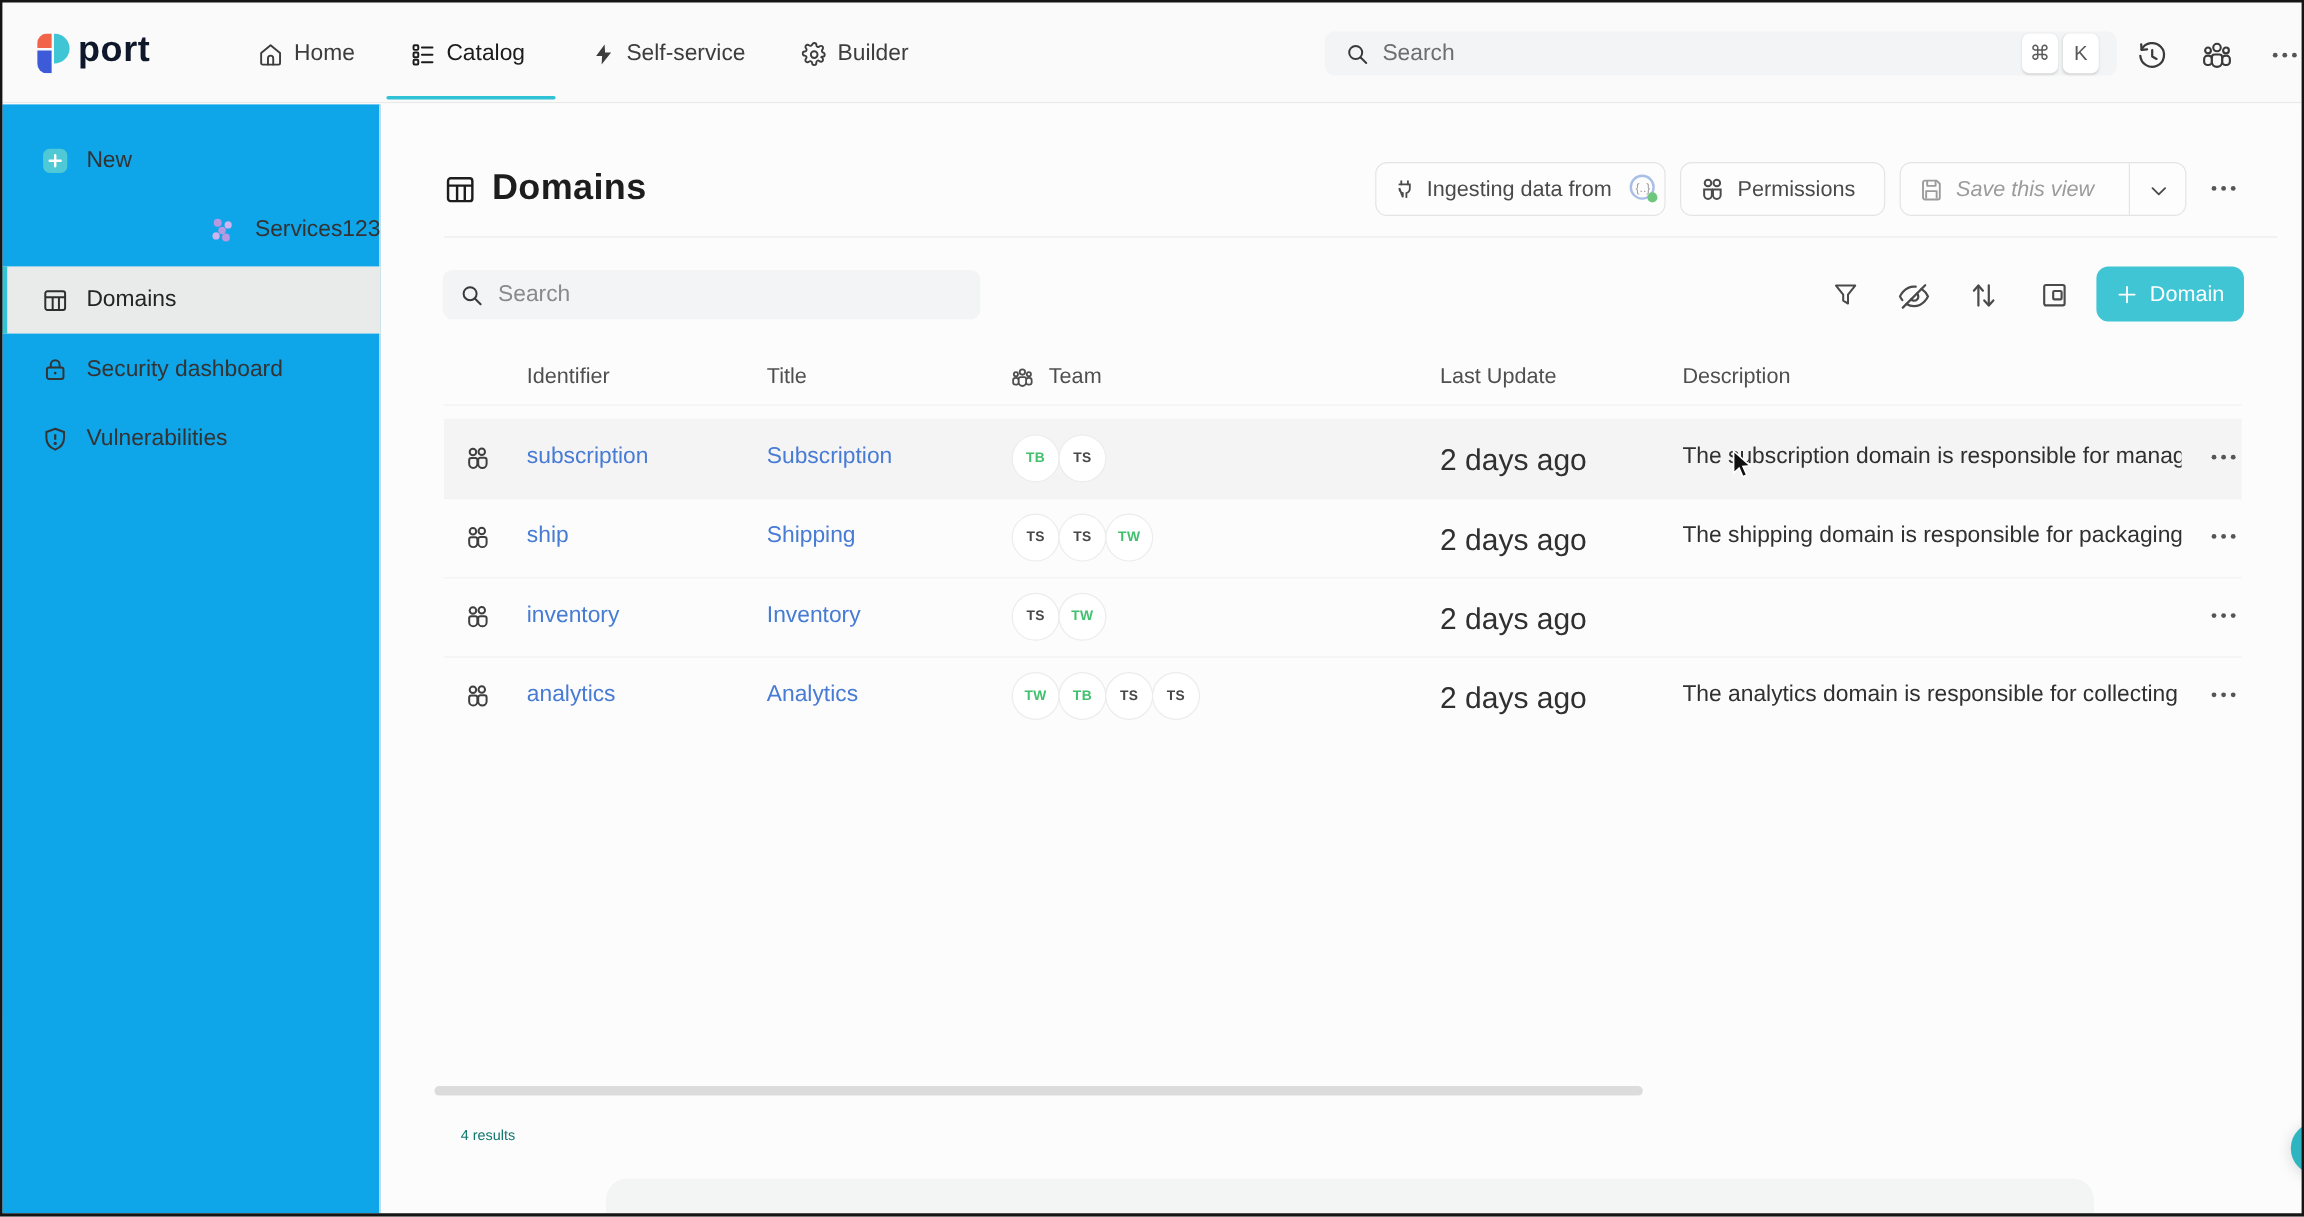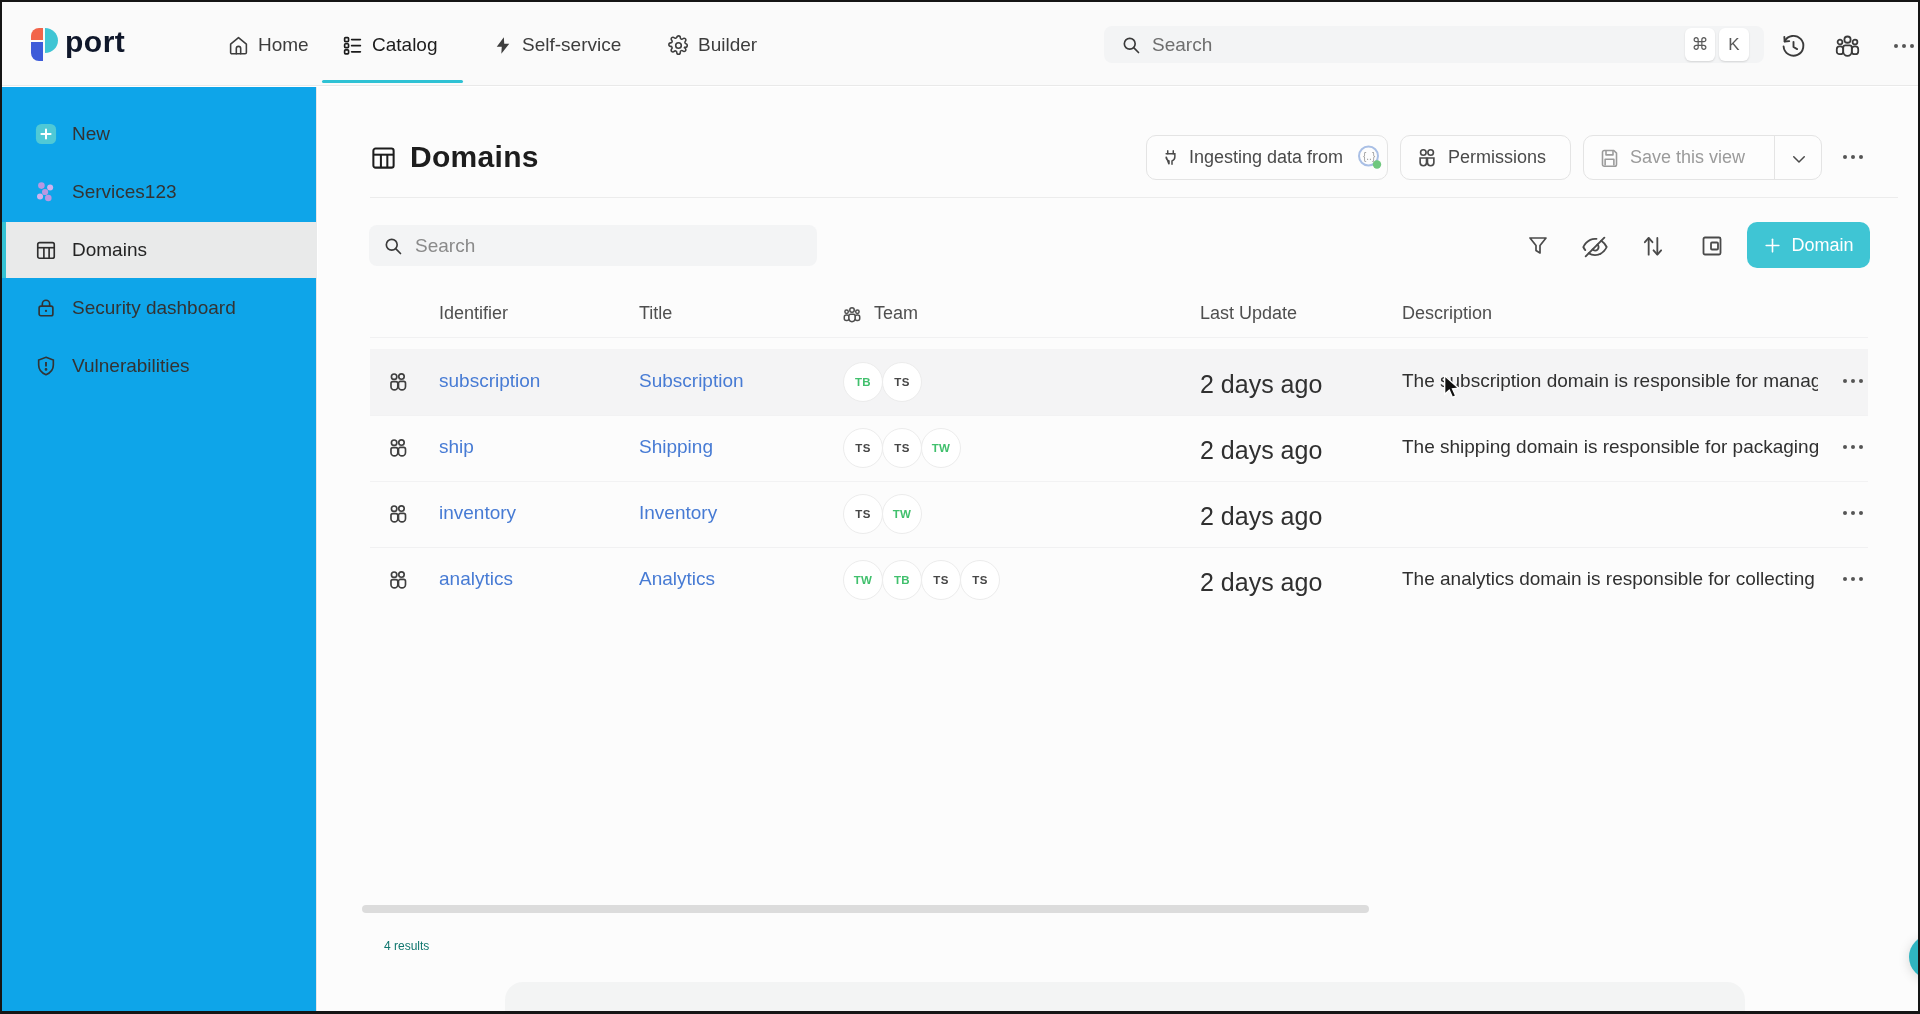--- a/index.html
+++ b/index.html
@@ -65,21 +65,21 @@
 <body>
   <div class="header">
     <div class="logo">
       <svg style="position:absolute; left:0; top:1px;" width="28" height="33" viewBox="0 0 28 33">
         <path d="M0 12 V8 A8 8 0 0 1 8 0 H12 V12 Z" fill="#f2644a"></path>
         <path d="M0 14 H12 V33 H8 A8 8 0 0 1 0 25 Z" fill="#3d5bd9"></path>
         <path d="M14 0 C21.3 0 27 5.6 27 12.5 C27 19.4 21.3 25 14 25 Z" fill="#3fc5d4"></path>
       </svg>
       <span style="position:absolute; left:34px; top:-2px; font-size:30px; font-weight:700; color:#0f172a; letter-spacing:0.5px;">port</span>
     </div>
-    <div class="navitem" style="left:226px;">
+    <div class="navitem" style="left:213px;">
       <svg width="21" height="21" viewBox="0 0 24 24" fill="none" stroke="#3d3d3d" stroke-width="1.8" stroke-linecap="round" stroke-linejoin="round">
         <path d="M3 10.5 L12 3 L21 10.5 L21 20 a1.5 1.5 0 0 1 -1.5 1.5 h-15 A1.5 1.5 0 0 1 3 20 Z"></path>
         <path d="M9.5 21.5 v-6 a2.5 2.5 0 0 1 5 0 v6"></path>
       </svg>
       <span>Home</span>
     </div>
     <div class="navitem" style="left:340px; color:#1c1c1c;">
       <svg width="21" height="21" viewBox="0 0 24 24" fill="none" stroke="#1c1c1c" stroke-width="1.9" stroke-linecap="round">
         <rect x="3" y="3" width="4.5" height="4.5" rx="1"></rect>
         <rect x="3" y="10" width="4.5" height="4.5" rx="1"></rect>
@@ -135,21 +135,21 @@
   </div>
 
   <div class="sidebar">
     <div class="sideitem" style="top:19px;">
       <svg class="ic" viewBox="0 0 24 24">
         <rect x="1" y="1" width="22" height="22" rx="6" fill="#4fc9d6"></rect>
         <path d="M12 7 v10 M7 12 h10" stroke="#fff" stroke-width="2.2" stroke-linecap="round"></path>
       </svg>
       <span>New</span>
     </div>
-    <div class="sideitem" style="top:77px;">
+    <div class="sideitem" style="top:77px;justify-content:flex-end;">
       <svg class="ic" viewBox="0 0 24 24" fill="#b998e2">
         <circle cx="7" cy="5" r="3.6"></circle>
         <circle cx="16.5" cy="7" r="3.3" fill="#cfb2ee"></circle>
         <circle cx="11" cy="12" r="3.4"></circle>
         <circle cx="5.5" cy="17" r="3.3" fill="#cfb2ee"></circle>
         <circle cx="14.5" cy="18.5" r="3.6"></circle>
       </svg>
       <span>Services123</span>
     </div>
     <div class="sideitem active" style="top:135px;">
@@ -211,21 +211,21 @@
         <path d="M12.5 12 h7 v5 a3.5 3.5 0 0 1 -3.5 3.5 A3.5 3.5 0 0 1 12.5 17 Z" fill="#fdfdfd"></path>
       </svg>
       <span style="margin-left:10px;">Permissions</span>
     </div>
     <div class="btn" style="left:1265px; width:239px; color:#9b9b9b;">
       <svg style="margin-left:15px;" width="21" height="21" viewBox="0 0 24 24" fill="none" stroke="#9b9b9b" stroke-width="1.8" stroke-linejoin="round">
         <path d="M4 6 a2 2 0 0 1 2 -2 h11 l3 3 v13 a2 2 0 0 1 -2 2 h-12 a2 2 0 0 1 -2 -2 Z"></path>
         <path d="M8 4 v5 h8 v-5"></path>
         <path d="M7 21 v-7 h10 v7"></path>
       </svg>
-      <span style="margin-left:10px;">Save this view</span>
+      <span style="margin-left:10px;font-style:italic;">Save this view</span>
       <div style="position:absolute; right:46px; top:0; bottom:0; width:1px; background:#e4e4e4;"></div>
       <svg style="position:absolute; right:13px; top:14px;" width="18" height="18" viewBox="0 0 24 24" fill="none" stroke="#4a4a4a" stroke-width="2" stroke-linecap="round" stroke-linejoin="round">
         <polyline points="5,9 12,16 19,9"></polyline>
       </svg>
     </div>
     <div class="dots abs" style="left:1525px; top:68px;">
       <i></i>
       <i></i>
       <i></i>
     </div>

